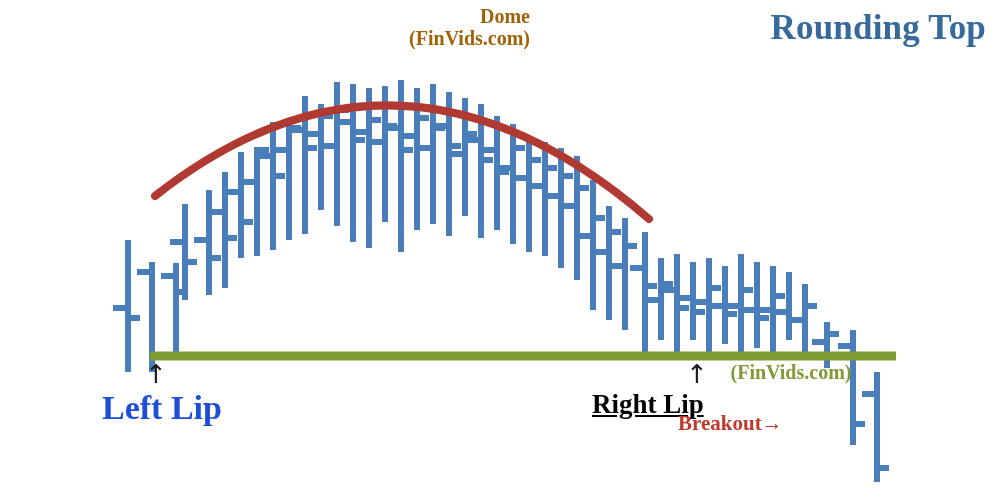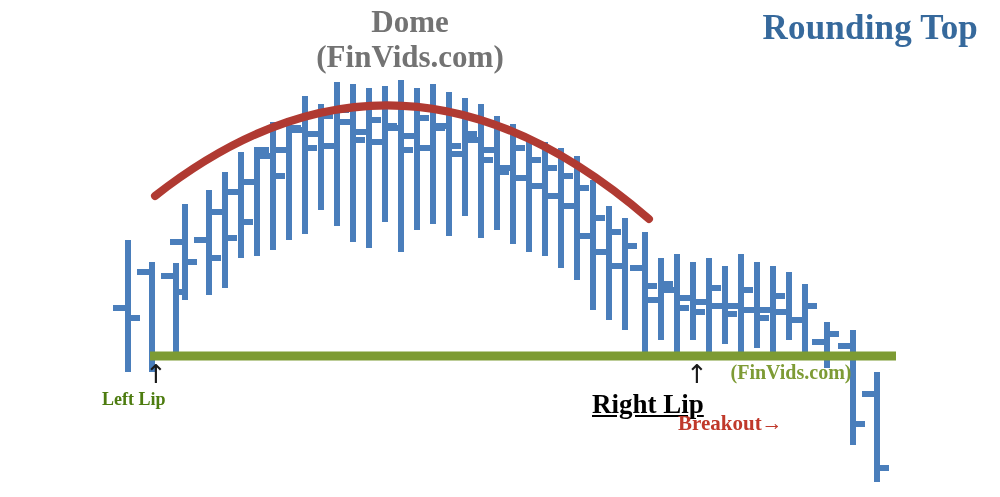--- a/index.html
+++ b/index.html
@@ -23,42 +23,42 @@
     height: 497px;
   }
   .anno {
     position: absolute;
     white-space: nowrap;
     font-family: "Liberation Serif", serif;
     font-weight: bold;
     line-height: 1.12;
   }
   #title-block {
-    right: 22px;
+    right: 14px;
     top: 8px;
     text-align: center;
     color: #36699c;
     font-size: 35px;
     letter-spacing: 0.2px;
   }
   #title-block .t-line { display: block; }
   #dome-label {
     left: 290px;
     top: 5px;
     width: 240px;
-    text-align: center;
-    color: #737373;
-    font-size: 31px;
+    text-align: right;
+    color: #a16207;
+    font-size: 20px;
   }
   #dome-label .d-line { display: block; }
   #left-lip-label {
     left: 102px;
     top: 389px;
-    color: #4d7c0f;
-    font-size: 18px;
+    color: #1d4ed8;
+    font-size: 34px;
   }
   #right-lip-label {
     left: 592px;
     top: 389px;
     color: #000000;
     font-size: 27px;
     text-decoration: underline;
   }
   #support-label {
     left: 716px;

